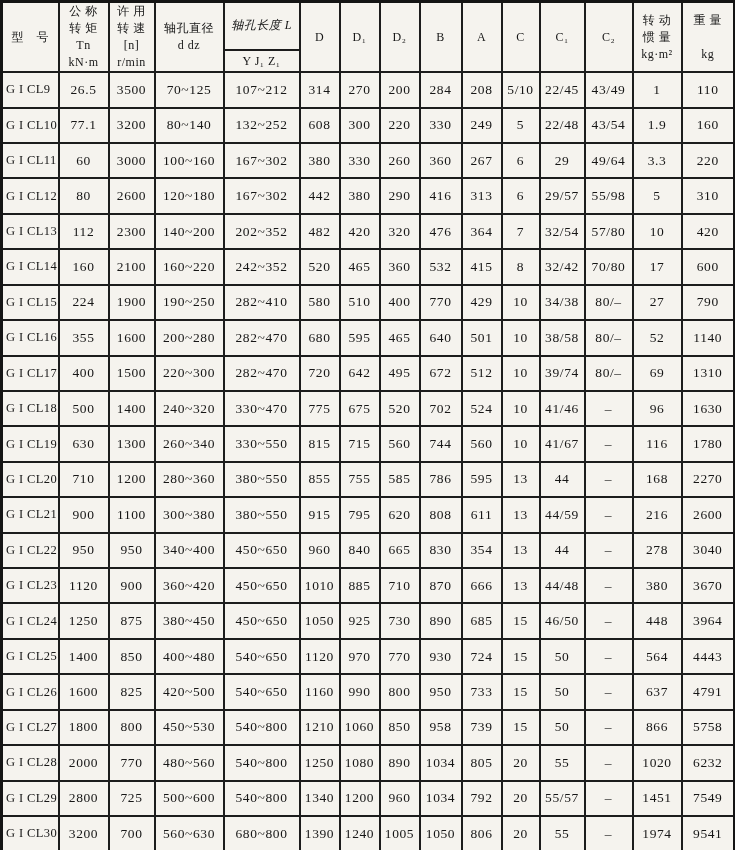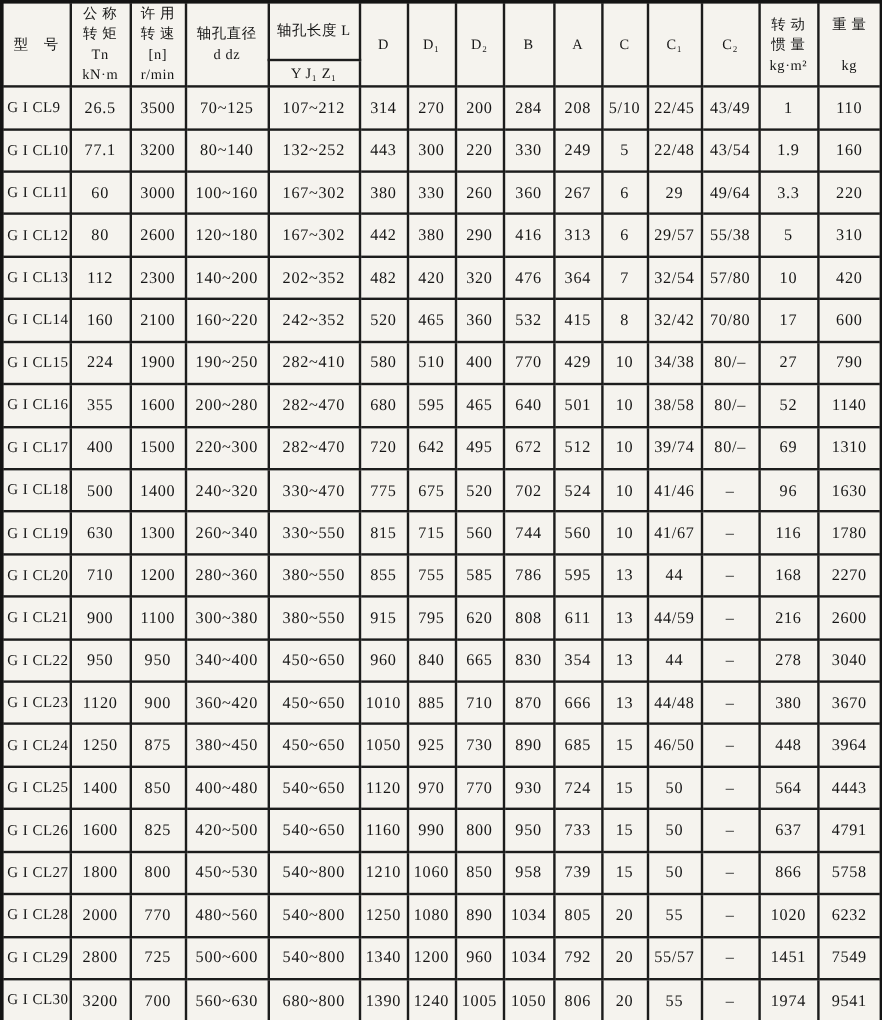--- a/index.html
+++ b/index.html
@@ -12,21 +12,21 @@
     background:#f5f3ee;border:3px solid #141414;
   }
   .spec th,.spec td{
     border:2px solid #1c1c1c;text-align:center;vertical-align:middle;
     padding:0;overflow:hidden;
   }
   .spec thead th{
     font-size:12px;font-weight:normal;white-space:pre-line;line-height:1.42;
     letter-spacing:0.5px;
   }
-  .spec thead tr.h-top th.len-top{height:46px;}
+  .spec thead tr.h-top th.len-top{height:46px;font-style:italic;}
   .spec tbody tr{height:34.3px;margin-left:32px;}
   .spec td{font-size:13.5px;letter-spacing:0.6px;white-space:nowrap;}
   .spec td.model{
     text-align:left;padding-left:3px;font-size:12.5px;letter-spacing:0.4px;
   }
 </style>
 </head>
 <body>
 
 <div class="page">
@@ -98,21 +98,21 @@
           <td>43/49</td>
           <td>1</td>
           <td>110</td>
         </tr>
         <tr>
           <td class="model">G I CL10</td>
           <td>77.1</td>
           <td>3200</td>
           <td>80~140</td>
           <td>132~252</td>
-          <td>443</td>
+          <td>608</td>
           <td>300</td>
           <td>220</td>
           <td>330</td>
           <td>249</td>
           <td>5</td>
           <td>22/48</td>
           <td>43/54</td>
           <td>1.9</td>
           <td>160</td>
         </tr>
@@ -139,21 +139,21 @@
           <td>2600</td>
           <td>120~180</td>
           <td>167~302</td>
           <td>442</td>
           <td>380</td>
           <td>290</td>
           <td>416</td>
           <td>313</td>
           <td>6</td>
           <td>29/57</td>
-          <td>55/38</td>
+          <td>55/98</td>
           <td>5</td>
           <td>310</td>
         </tr>
         <tr>
           <td class="model">G I CL13</td>
           <td>112</td>
           <td>2300</td>
           <td>140~200</td>
           <td>202~352</td>
           <td>482</td>

